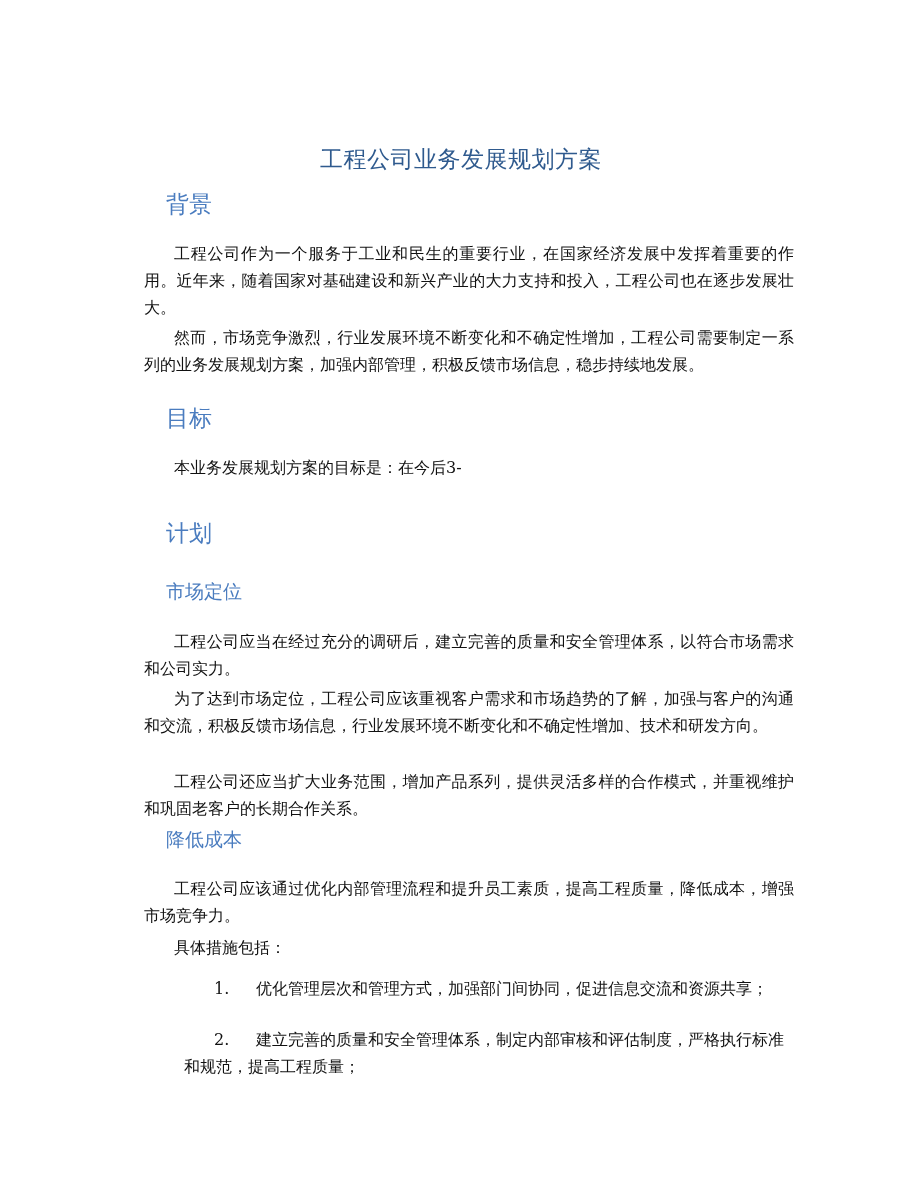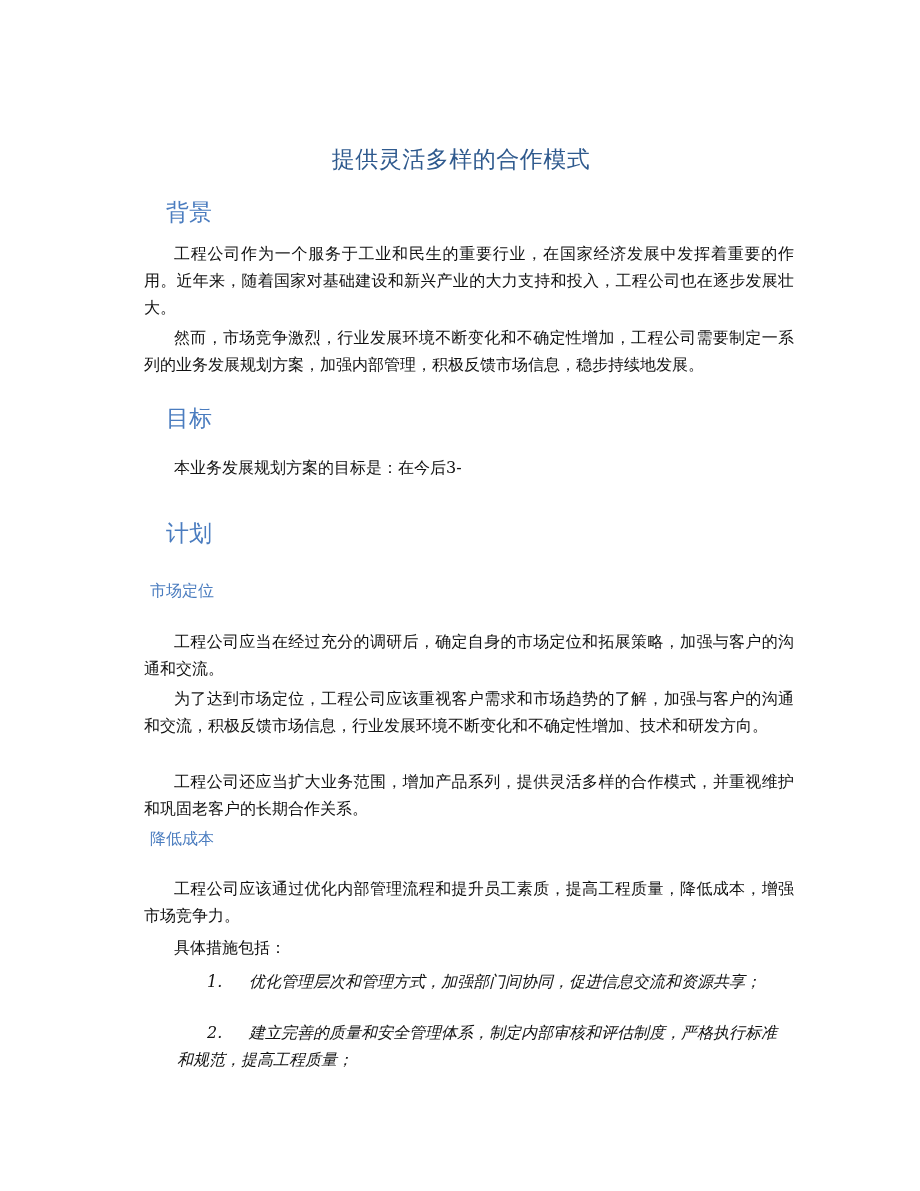--- a/index.html
+++ b/index.html
@@ -36,76 +36,75 @@
     .h1 {
       position: absolute;
       left: 30px;
       font-family: "DejaVu Sans", "Liberation Sans", sans-serif;
       font-size: 23px;
       color: #4a7cbf;
       line-height: 32px;
     }
     .h2 {
       position: absolute;
-      left: 14px;
-      font-family: Liberation Mono, monospace;
-      font-size: 16px;
+      left: 30px;
+      font-family: Liberation Sans, sans-serif;
+      font-size: 19px;
       color: #4a7cbf;
       line-height: 28px;
     }
     .p {
       position: absolute;
       left: 0;
       width: 650px;
       font-size: 16px;
       line-height: 27px;
       text-indent: 30px;
       text-align: justify;
       margin: 8px;
     }
     .li {
       position: absolute;
       left: 36px;
       width: 614px;
       font-size: 16px;
       line-height: 27px;
-      margin: 5px;
-      font-style: italic;
+      margin: 12px;
     }
     .li .num {
       display: inline-block;
       width: 72px;
       padding-left: 30px;
       box-sizing: border-box;
     }
   </style>
 </head>
 <body>
 
 <div class="page">
 
-  <div class="title">提供灵活多样的合作模式</div>
+  <div class="title">工程公司业务发展规划方案</div>
 
-  <div class="h1" style="top:196px;">背景</div>
+  <div class="h1" style="top:188px;">背景</div>
 
   <p class="p" style="top:232px;">工程公司作为一个服务于工业和民生的重要行业，在国家经济发展中发挥着重要的作用。近年来，随着国家对基础建设和新兴产业的大力支持和投入，工程公司也在逐步发展壮大。</p>
 
   <p class="p" style="top:316px;">然而，市场竞争激烈，行业发展环境不断变化和不确定性增加，工程公司需要制定一系列的业务发展规划方案，加强内部管理，积极反馈市场信息，稳步持续地发展。</p>
 
   <div class="h1" style="top:402px;text-align:center;">目标</div>
 
   <div class="p" style="top:446px;">
     <div>本业务发展规划方案的目标是：在今后3-</div>
   </div>
 
   <div class="h1" style="top:517px;">计划</div>
 
   <div class="h2" style="top:578px;">市场定位</div>
 
-  <p class="p" style="top:620px;">工程公司应当在经过充分的调研后，确定自身的市场定位和拓展策略，加强与客户的沟通和交流。</p>
+  <p class="p" style="top:620px;">工程公司应当在经过充分的调研后，建立完善的质量和安全管理体系，以符合市场需求和公司实力。</p>
 
   <p class="p" style="top:677px;">为了达到市场定位，工程公司应该重视客户需求和市场趋势的了解，加强与客户的沟通和交流，积极反馈市场信息，行业发展环境不断变化和不确定性增加、技术和研发方向。</p>
 
   <p class="p" style="top:762px;font-family:Liberation Mono, monospace;">工程公司还应当扩大业务范围，增加产品系列，提供灵活多样的合作模式，并重视维护和巩固老客户的长期合作关系。</p>
 
   <div class="h2" style="top:826px;">降低成本</div>
 
   <p class="p" style="top:867px;">工程公司应该通过优化内部管理流程和提升员工素质，提高工程质量，降低成本，增强市场竞争力。</p>
 
   <p class="p" style="top:926px;">具体措施包括：</p>

